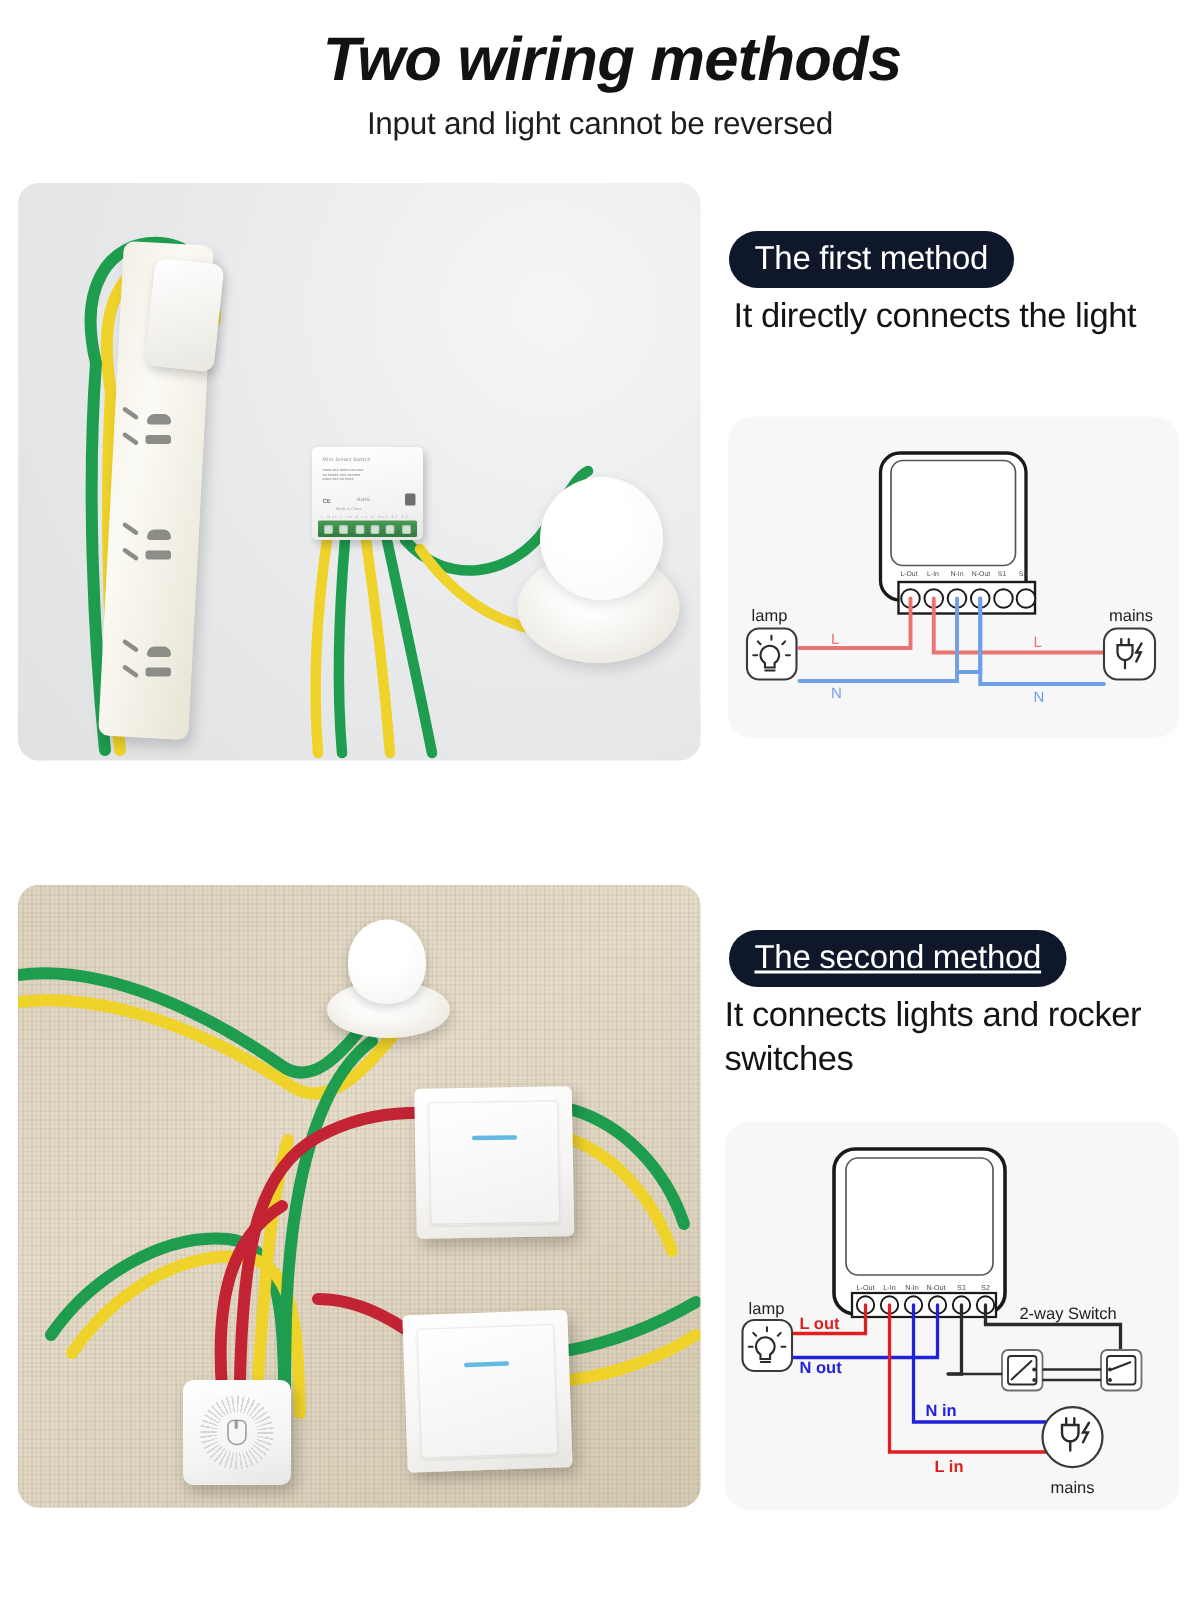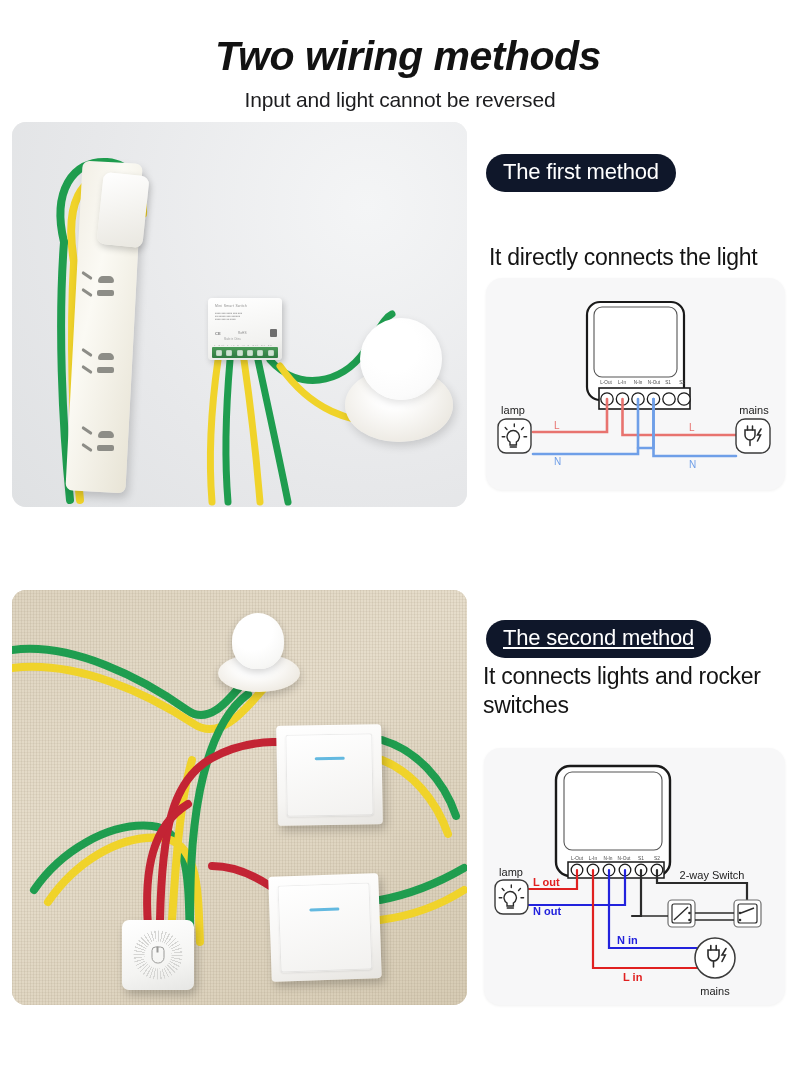--- a/index.html
+++ b/index.html
@@ -9,21 +9,21 @@
     font-family: "Liberation Sans", sans-serif;
     overflow: hidden;
   }
   .page { position: relative; width: 800px; height: 1071px; background: #fff; }
 
   
   .header { position: absolute; left: 0; top: 0; width: 800px; text-align: center; }
   .title {
     font-size: 41px; font-weight: bold; font-style: italic;
     letter-spacing: -0.5px; color: #121212; line-height: 1.05;
-    padding-top: 35px;
+    padding-top: 18px;
     margin-left: 16px;
   }
   .subtitle {
     font-size: 21px; color: #1d1d1f; padding-top: 10px; letter-spacing: -0.2px;
   }
 
   
   .photo {
     position: absolute; border-radius: 14px; overflow: hidden;
   }
@@ -153,21 +153,21 @@
     position:absolute; background:#0f172a; color:#fff;
     border-radius:20px; padding:5px 17px 7px 17px;
     font-size:22px; letter-spacing:-0.2px; white-space:nowrap;
   }
   .badge1{ left:486px; top:154px; }
   .badge2{ left:486px; top:620px;text-decoration:underline; }
   .desc{
     position:absolute; font-size:23px; color:#141414; line-height:1.28;
     letter-spacing:-0.3px; width:300px;
   }
-  .desc1{ left:489px; top:196px;margin-top:47px; }
+  .desc1{ left:489px; top:196px; }
   .desc2{ left:483px; top:662px; }
 
   
   .diagram{
     position:absolute; background:#f7f7f8; border-radius:16px;
     box-shadow:0 1px 3px rgba(0,0,0,.06);
   }
   .d1{ left:486px; top:278px; width:299px; height:212px; }
   .d2{ left:484px; top:748px; width:301px; height:257px; }
   .diagram svg{ display:block; width:100%; height:100%; }

